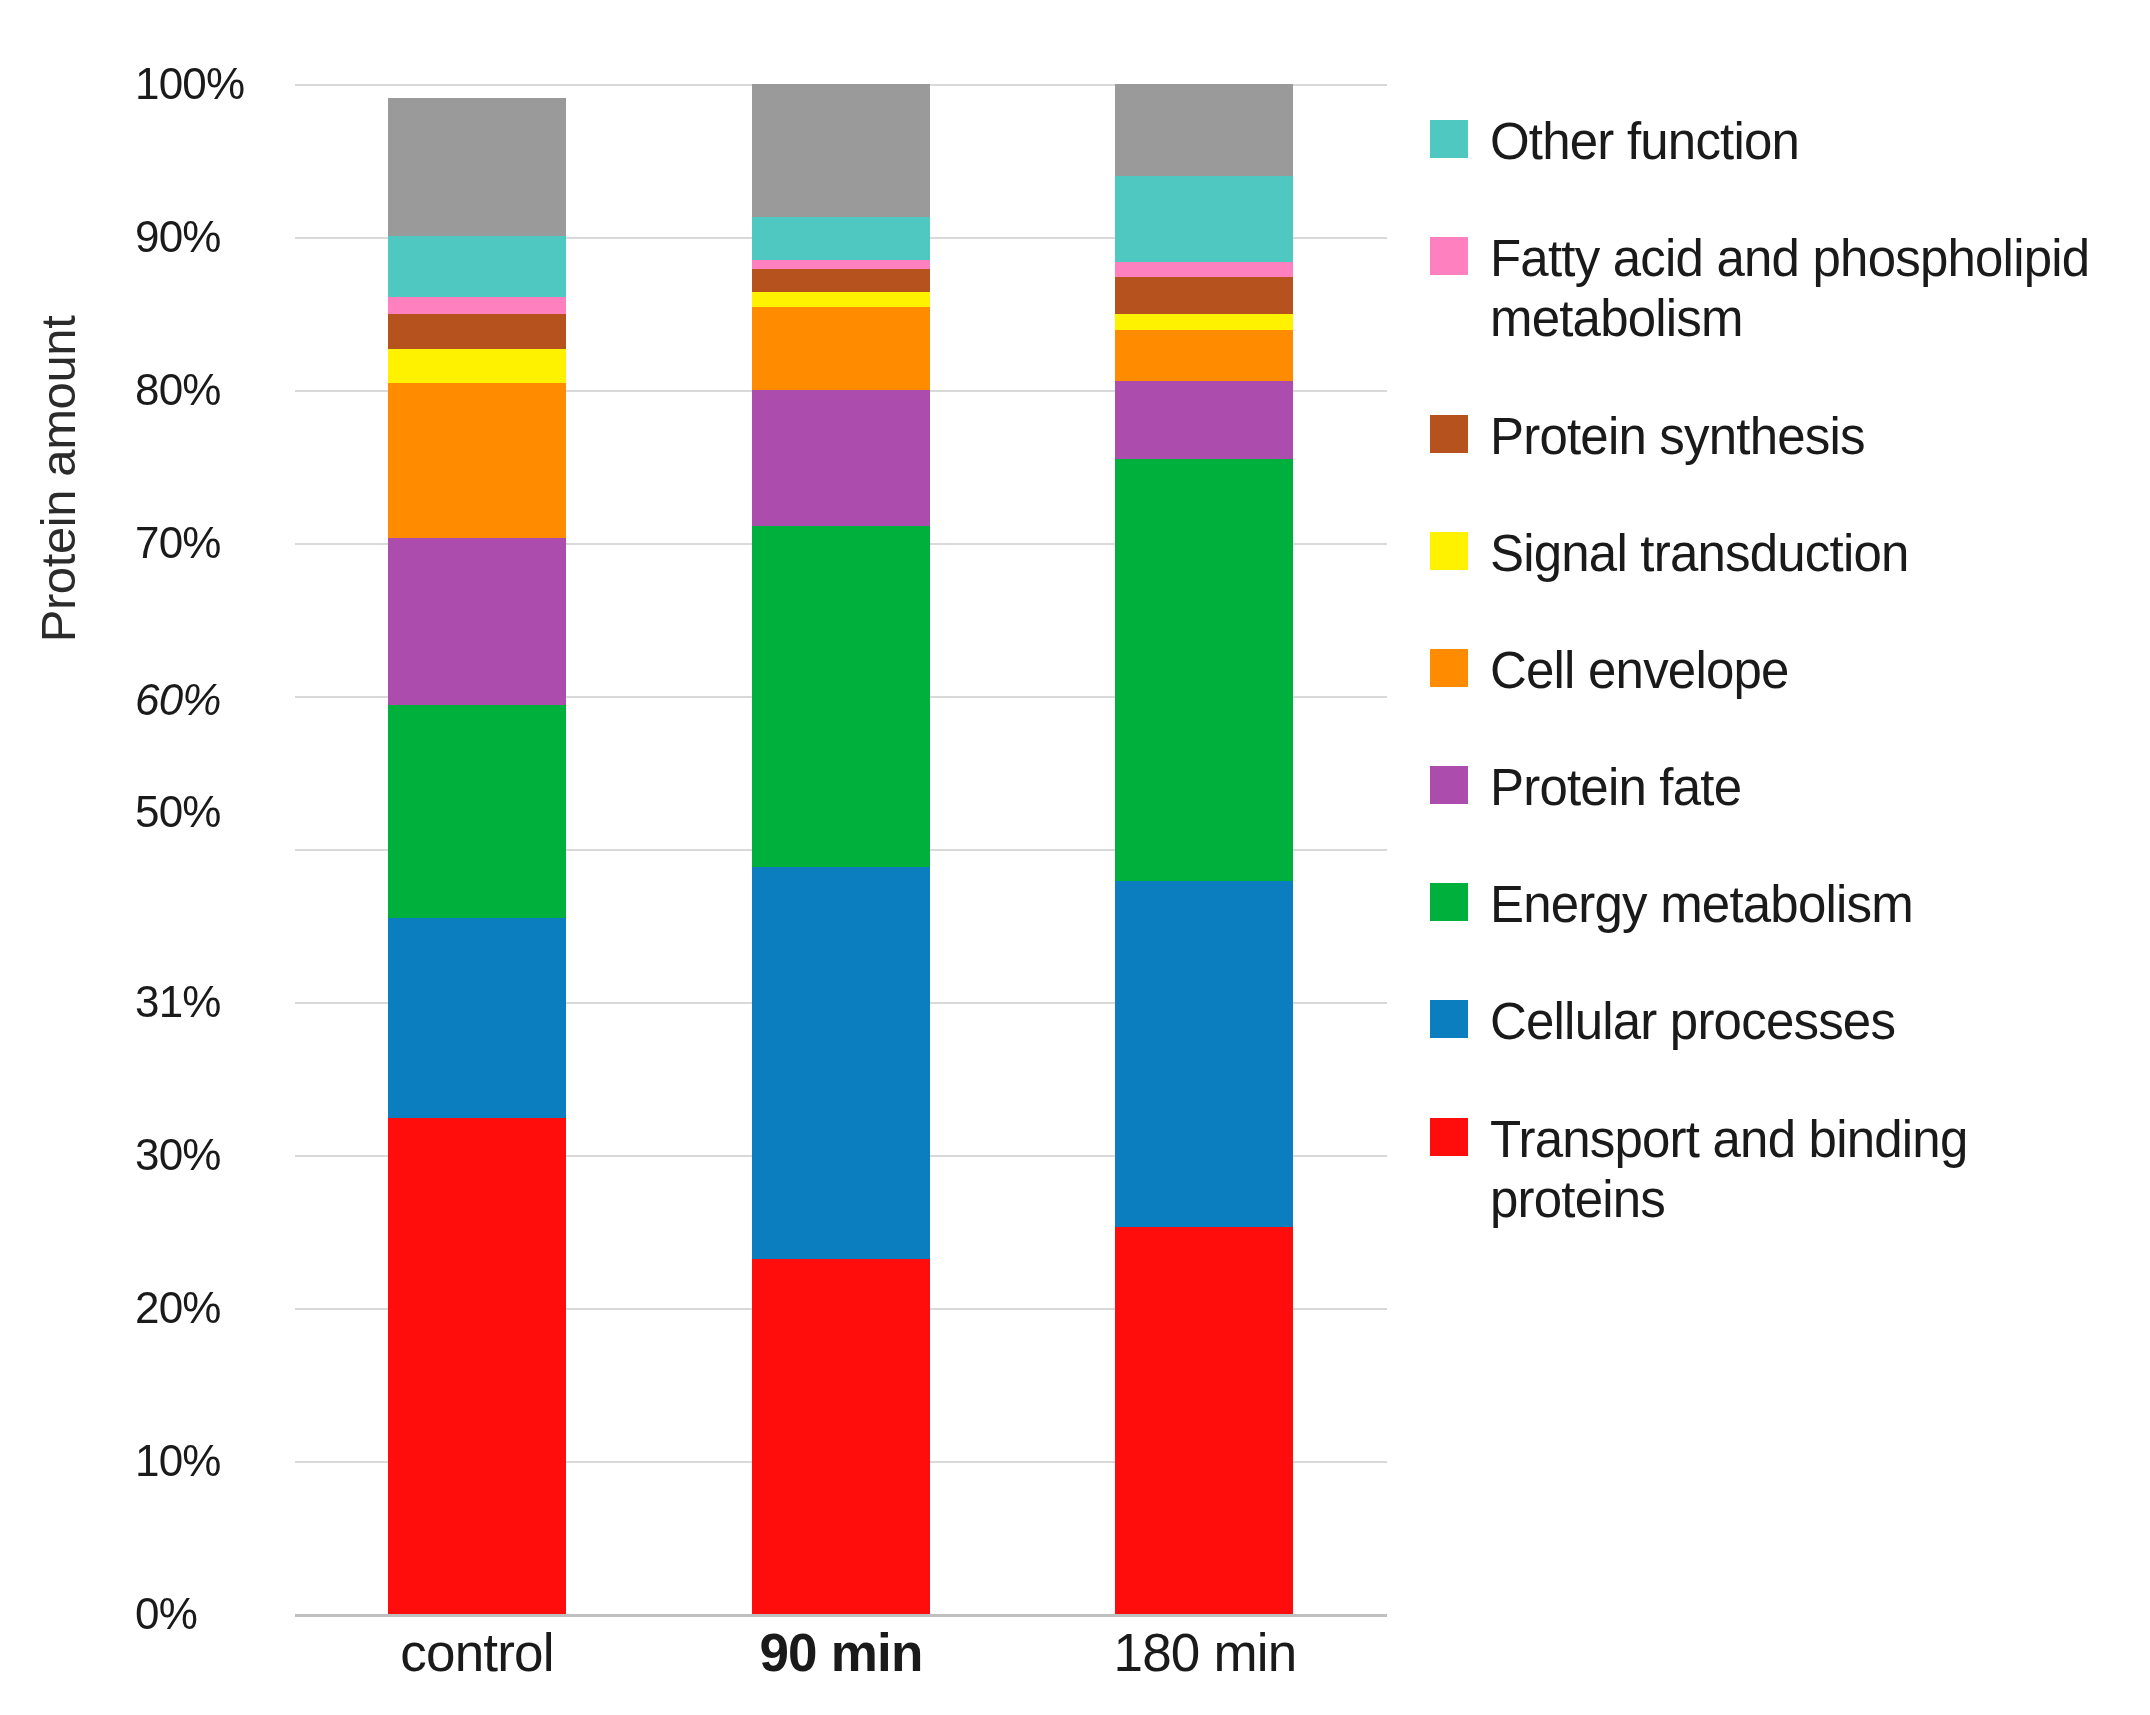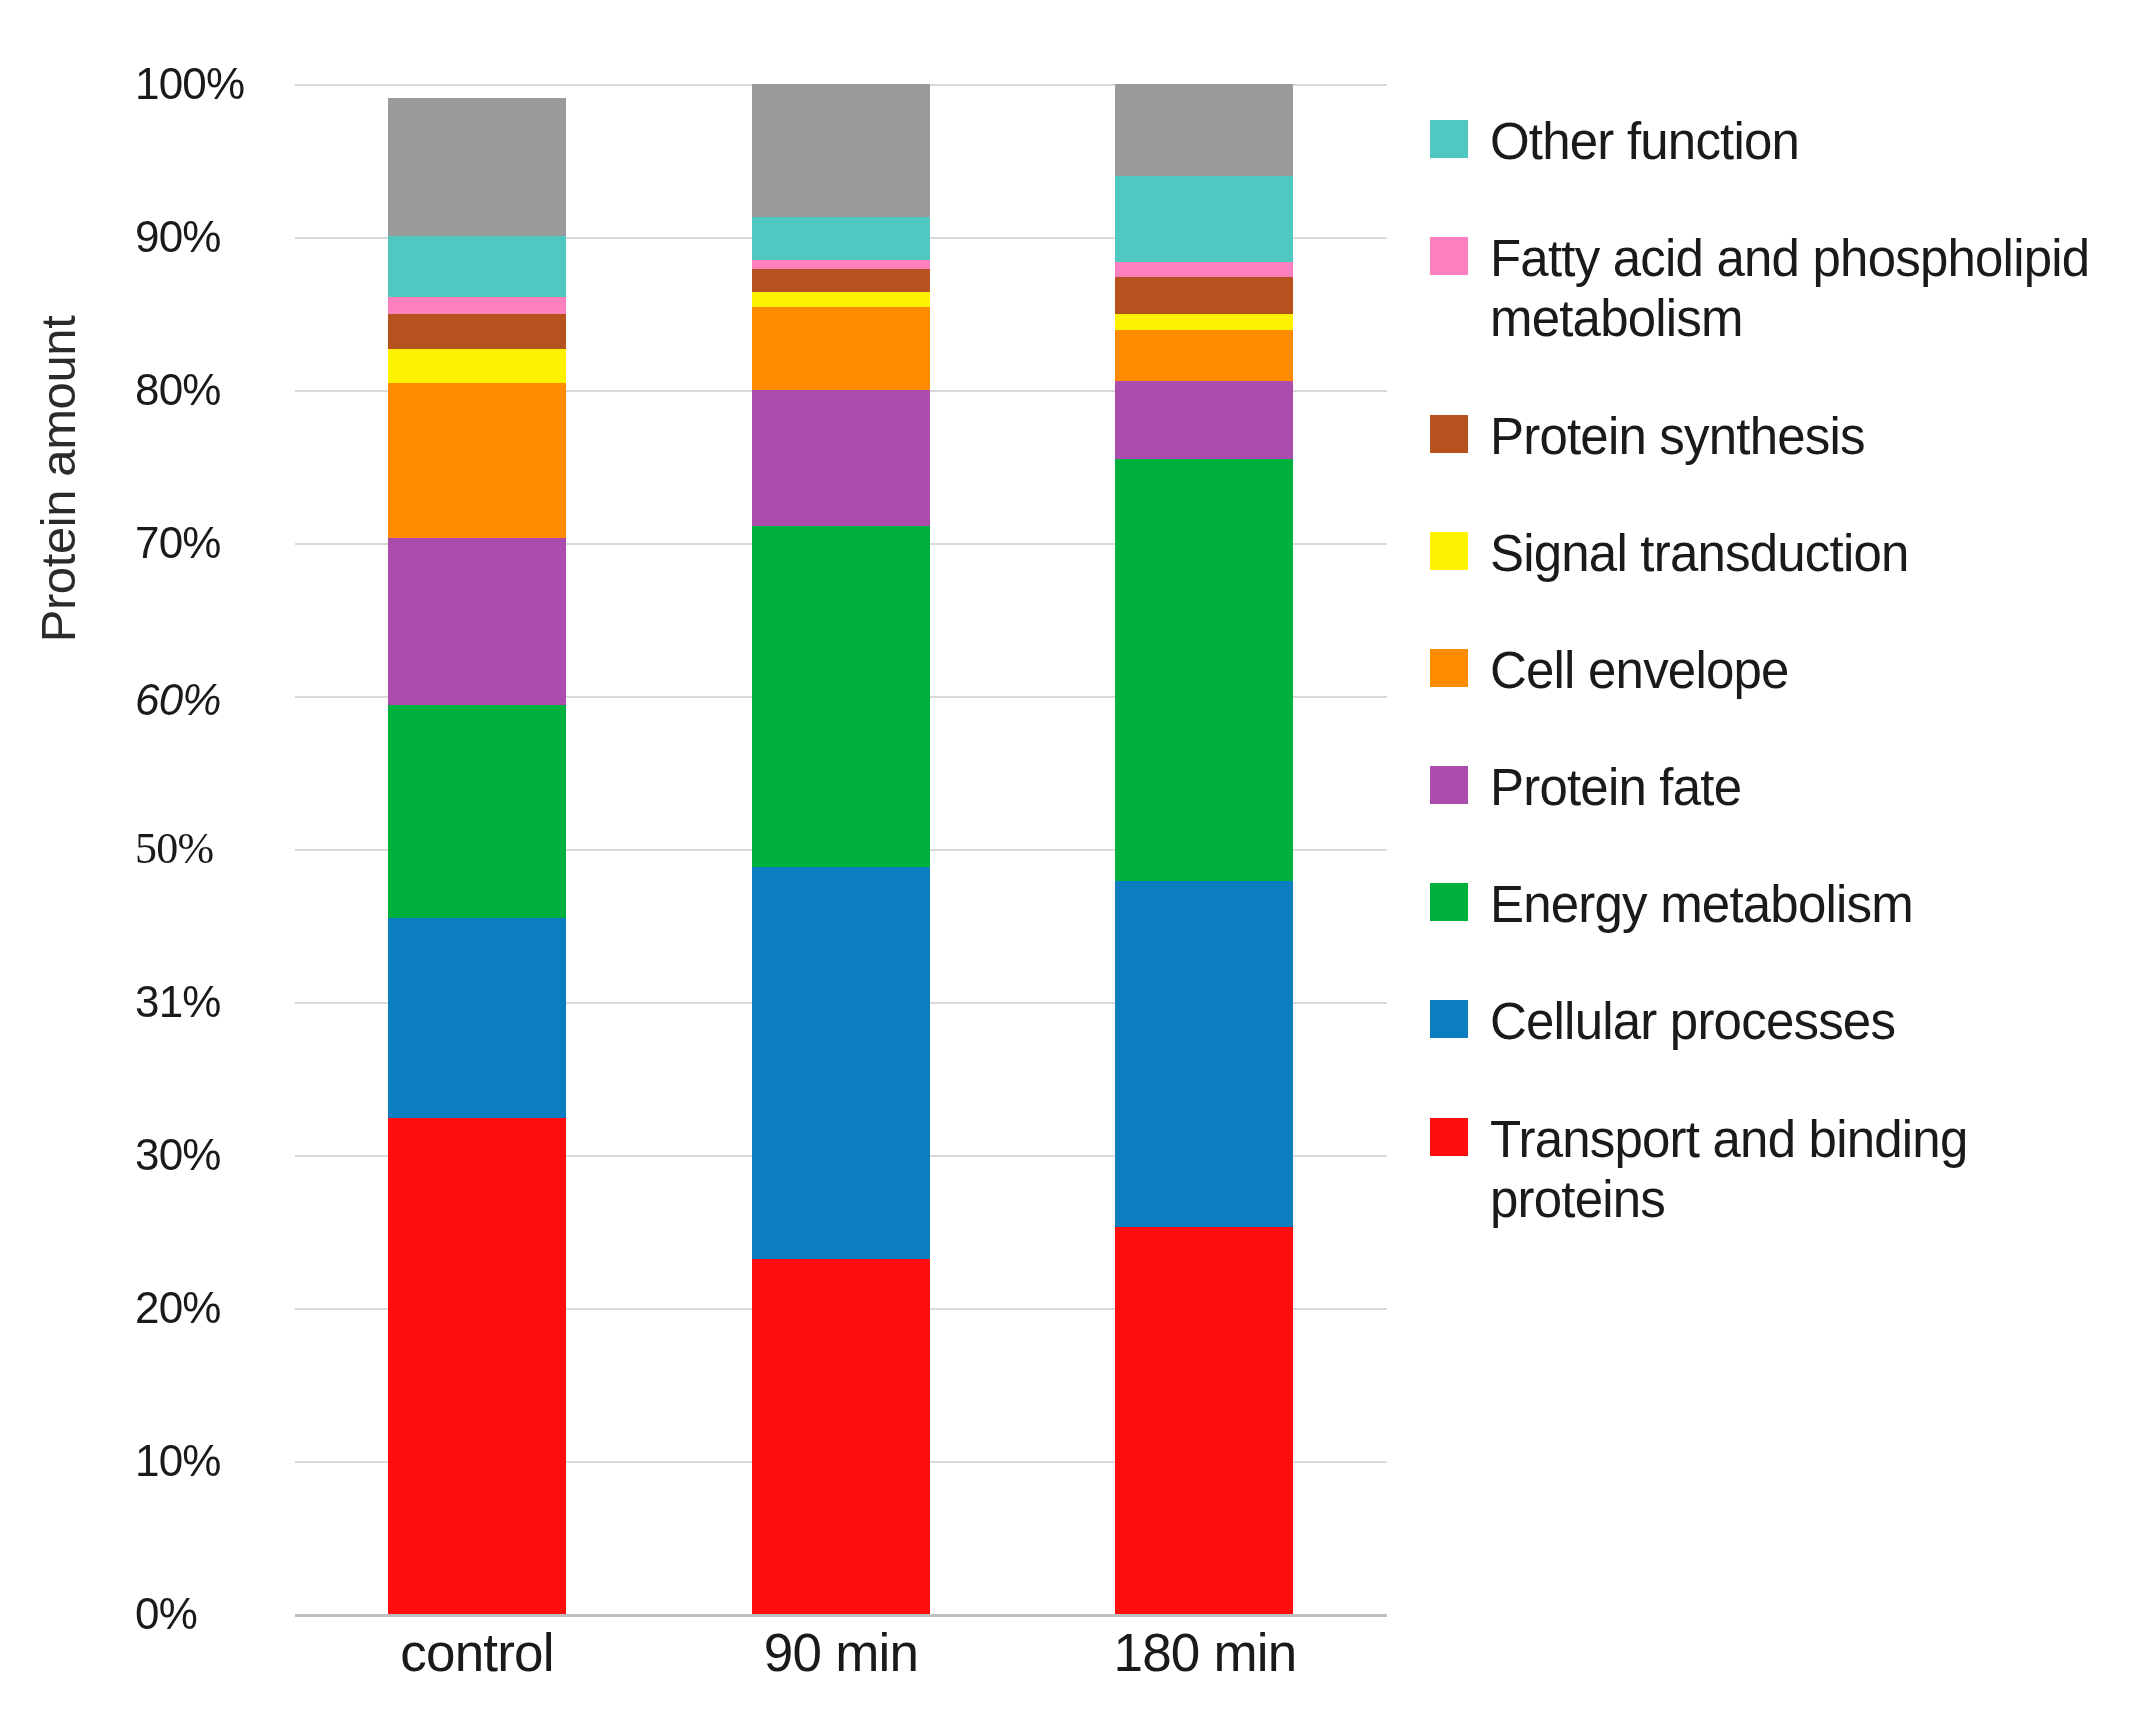--- a/index.html
+++ b/index.html
@@ -91,21 +91,21 @@
 <div class="page">
 
   <div class="ytitle">Protein amount</div>
 
   <div id="yticks">
       <div class="ytick" style="top: 1614px;">0%</div>
       <div class="ytick" style="top: 1461px;">10%</div>
       <div class="ytick" style="top: 1308px;">20%</div>
       <div class="ytick" style="top: 1155px;">30%</div>
       <div class="ytick" style="top: 1002px;">31%</div>
-      <div class="ytick" style="top: 848px; font-family: Liberation Serif, serif;">50%</div>
+      <div class="ytick" style="top: 812px;">50%</div>
       <div class="ytick" style="top: 700px; font-style: italic;">60%</div>
       <div class="ytick" style="top: 543px;">70%</div>
       <div class="ytick" style="top: 390px;">80%</div>
       <div class="ytick" style="top: 237px;">90%</div>
       <div class="ytick" style="top: 84px;">100%</div>
     </div>
 
   <div class="plot">
     <div id="gridlines">
         <div class="gridline" style="top: 1530px; background: rgb(191, 191, 191); height: 3.2px;"></div>
@@ -155,21 +155,21 @@
           <div class="seg" title="Protein synthesis: 2.4%" style="background: rgb(181, 82, 30); height: 37px;"></div>
           <div class="seg" title="Fatty acid and phospholipid metabolism: 1%" style="background: rgb(255, 128, 191); height: 15.3px;"></div>
           <div class="seg" title="Other function: 5.6%" style="background: rgb(78, 200, 192); height: 86px;"></div>
           <div class="seg" title="Unknown function: 6%" style="background: rgb(154, 154, 154); height: 92px;"></div>
         </div>
       </div>
   </div>
 
   <div id="xlabels">
       <div class="xlabel" style="left: 477px;">control</div>
-      <div class="xlabel" style="left: 841px;">90 min</div>
+      <div class="xlabel" style="left: 841px; font-weight: bold;">90 min</div>
       <div class="xlabel" style="left: 1205px;">180 min</div>
     </div>
 
   <div class="legend" id="legend">
       <div class="legend-row">
         <span class="swatch" style="background: rgb(78, 200, 192);"></span>
         <span class="legend-label">Other function</span>
       </div>
       <div class="legend-row">
         <span class="swatch" style="background: rgb(255, 128, 191);"></span>

